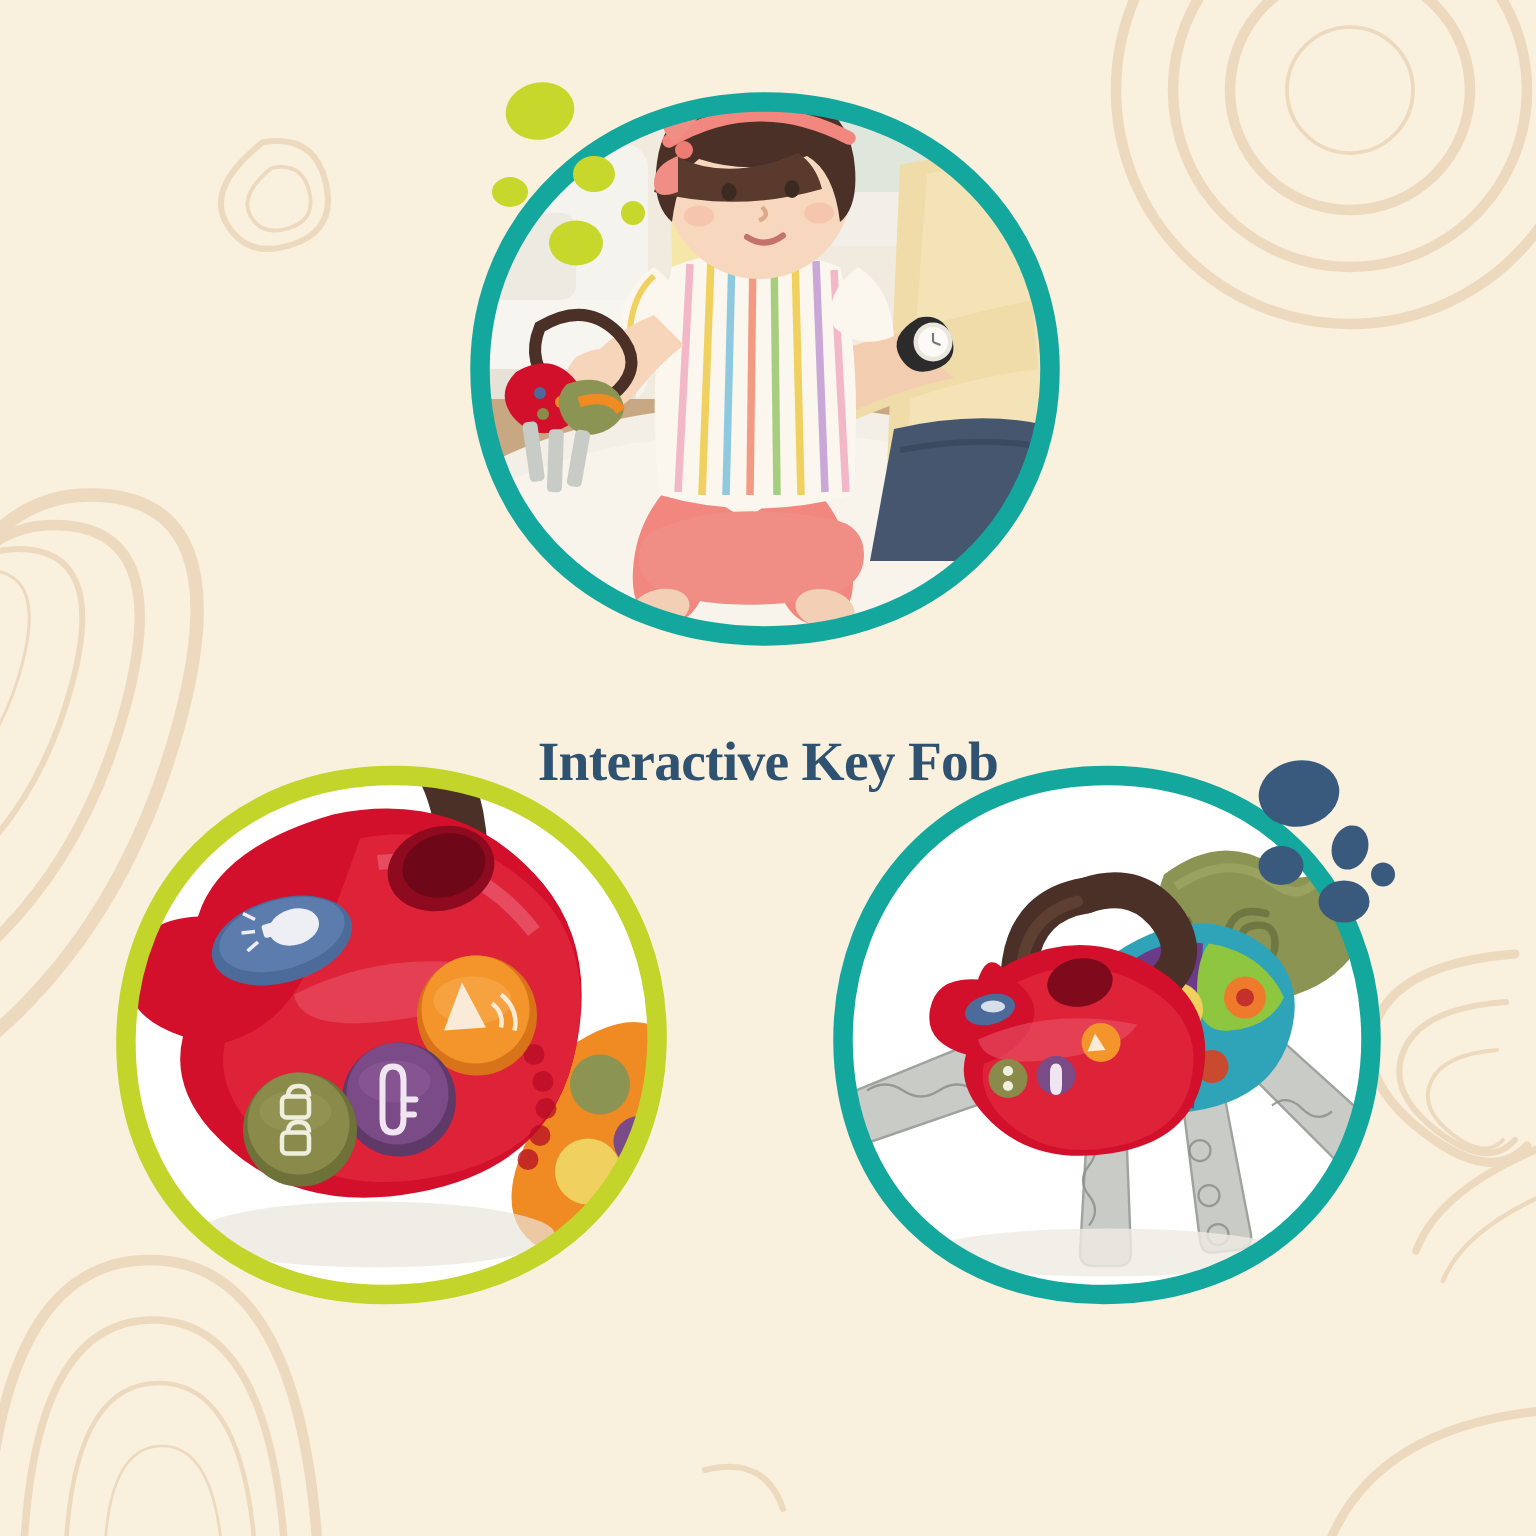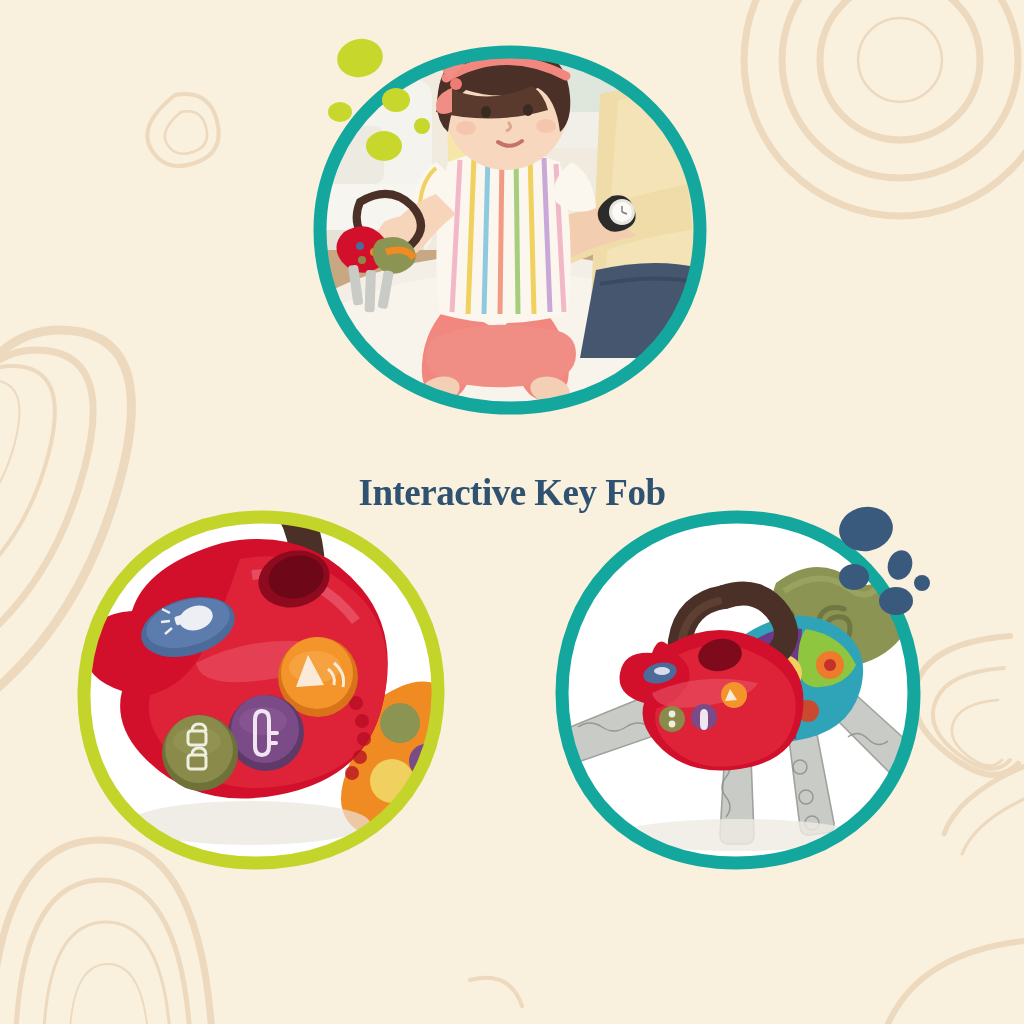--- a/index.html
+++ b/index.html
@@ -79,21 +79,21 @@
       <g>
         <path d="M1034 940 q-120 10 -150 94" stroke-width="6"></path>
       </g>
 
       <g>
         <path d="M470 980 q40 -10 52 26" stroke-width="4"></path>
       </g>
     </g>
   </svg>
 
-  <div class="frame" style="left:300px;top:34px;width:420px;height:390px;font-family:Liberation Serif, serif;">
+  <div class="frame" style="left:300px;top:50px;width:420px;height:390px;font-family:Liberation Serif, serif;">
     <svg width="420" height="390" viewBox="0 0 420 390">
       <defs>
         <clipPath id="clipTop">
           <path d="M210 18
                    C318 18 400 95 400 196
                    C400 300 320 374 210 374
                    C100 374 20 300 20 196
                    C20 95 102 18 210 18 Z"></path>
         </clipPath>
       </defs>

